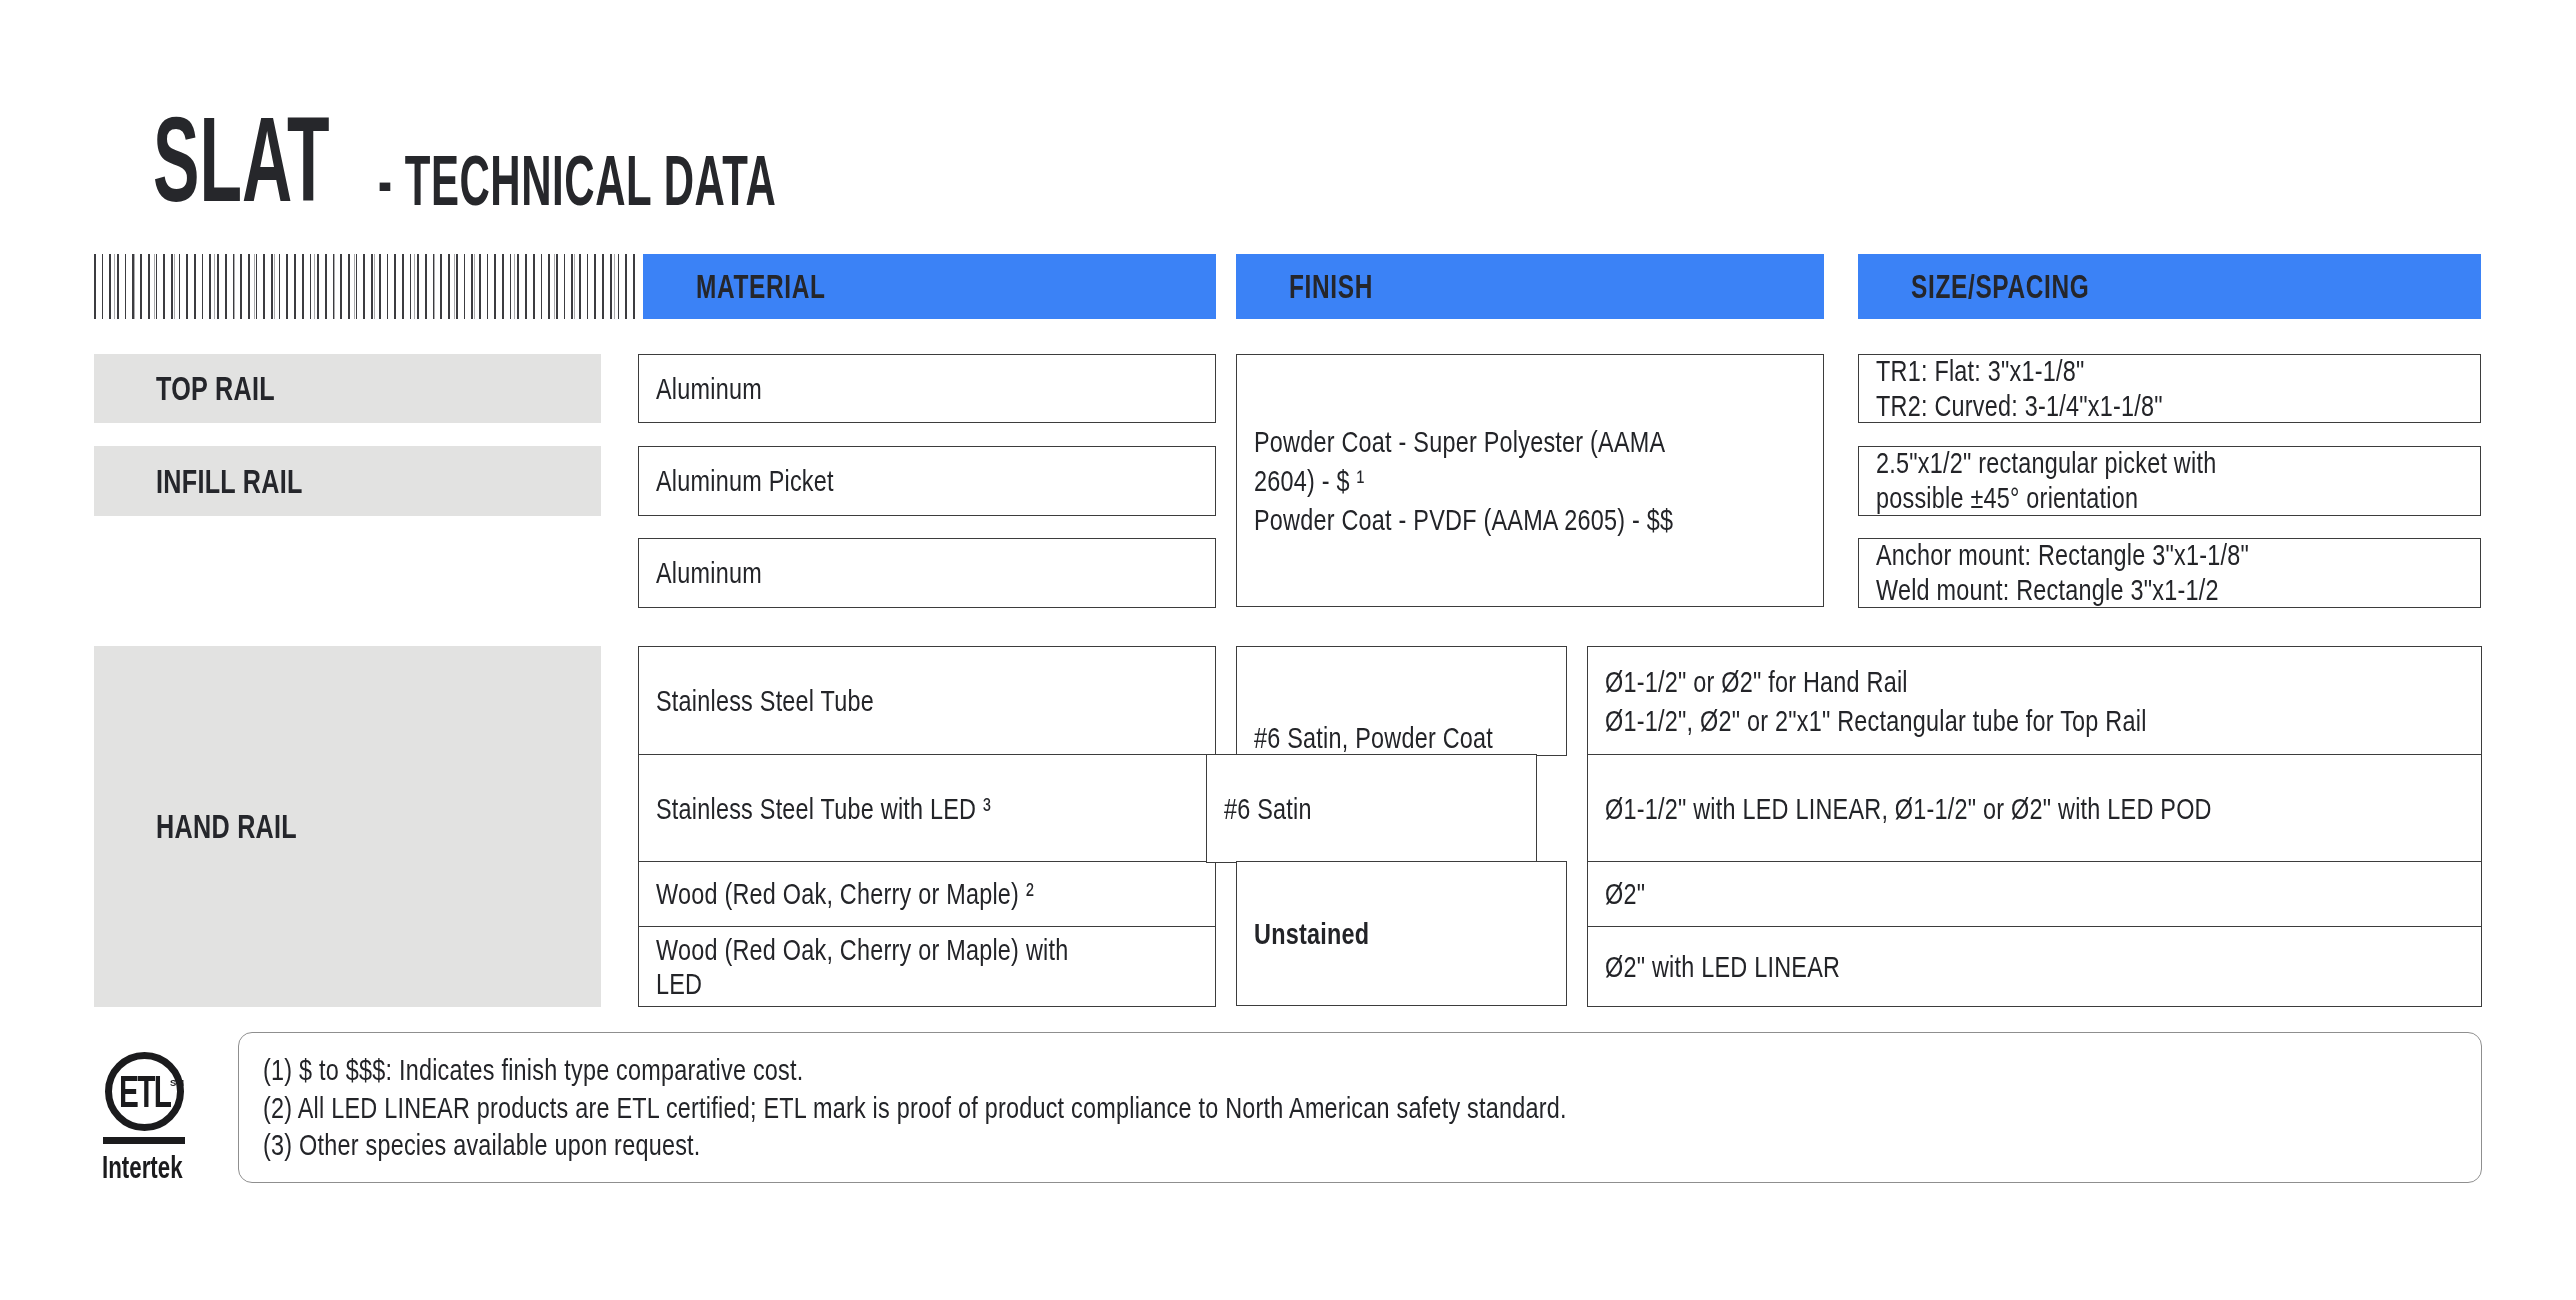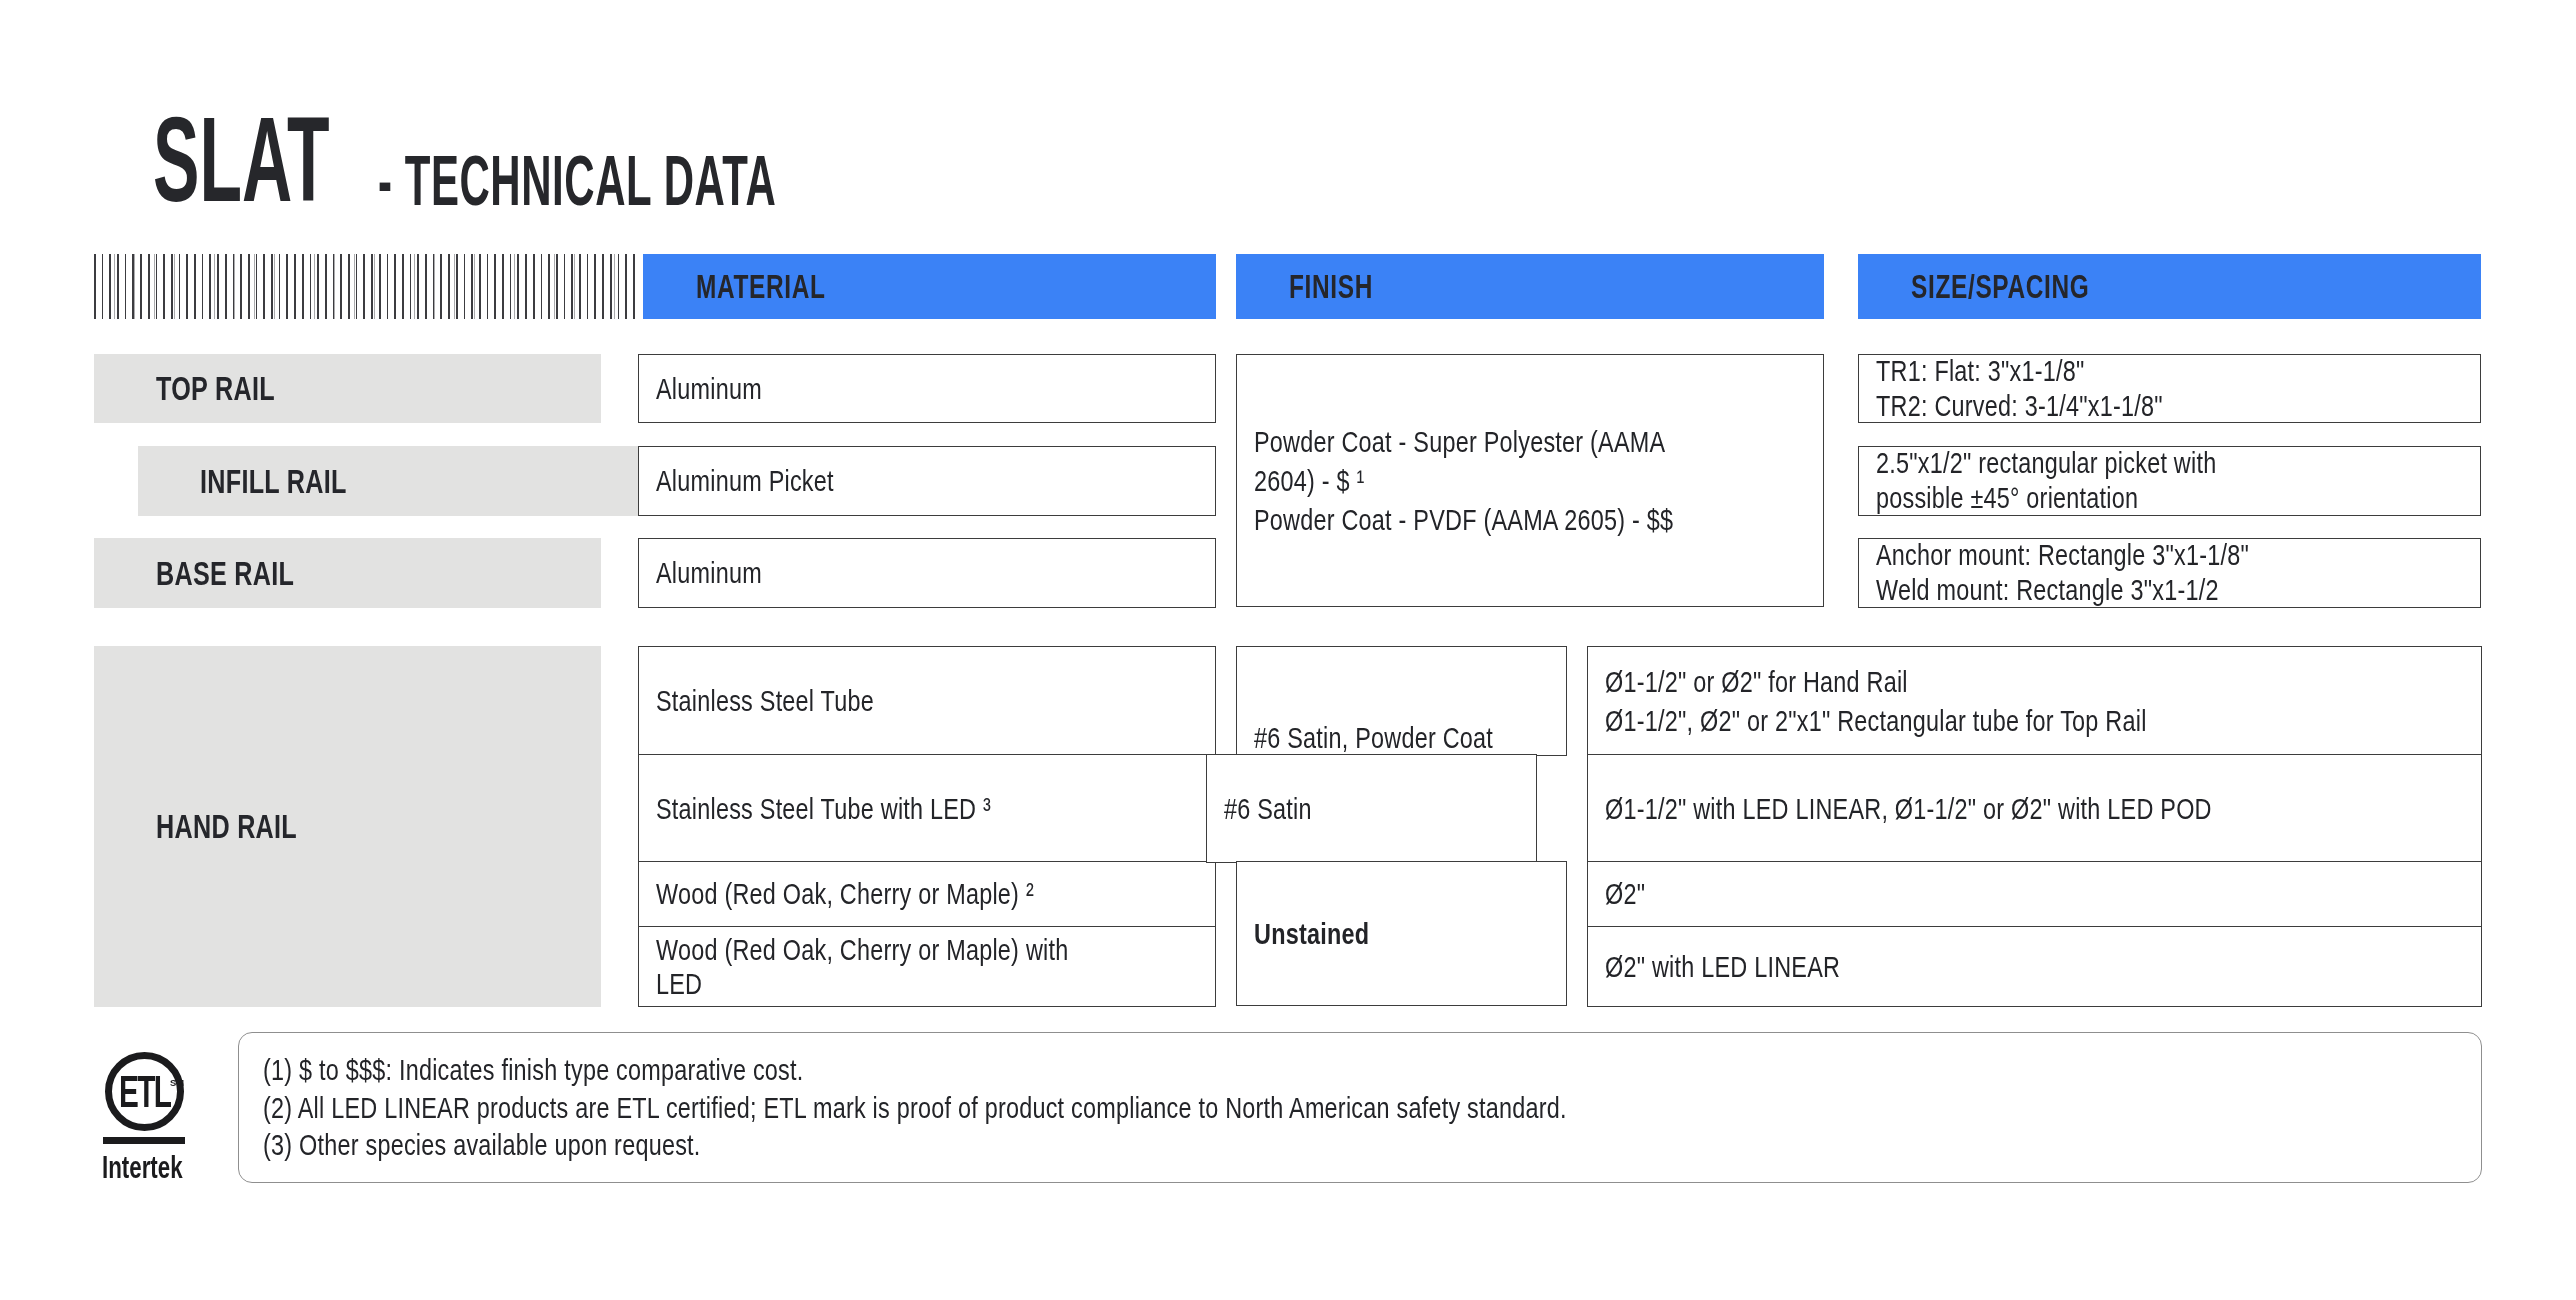--- a/index.html
+++ b/index.html
@@ -54,25 +54,22 @@
   <div class="abs hdr" style="left:1236px;top:254px;width:588px;height:65px;">
     <div class="hdr-t">FINISH</div>
   </div>
   <div class="abs hdr" style="left:1858px;top:254px;width:623px;height:65px;">
     <div class="hdr-t">SIZE/SPACING</div>
   </div>
 
   <div class="abs labelbox" style="left:94px;top:354px;width:507px;height:69px;">
     <div class="label-t">TOP RAIL</div>
   </div>
-  <div class="abs labelbox" style="left:94px;top:446px;width:507px;height:70px;margin-left:44px;">
+  <div class="abs labelbox" style="left:94px;top:446px;width:507px;height:70px;">
     <div class="label-t">INFILL RAIL</div>
-  </div>
-  <div class="abs labelbox" style="left:94px;top:538px;width:507px;height:70px;">
-    <div class="label-t">BASE RAIL</div>
   </div>
 
   <div class="abs cell" style="left:638px;top:354px;width:578px;height:69px;">
     <div class="t">Aluminum</div>
   </div>
   <div class="abs cell" style="left:638px;top:446px;width:578px;height:70px;">
     <div class="t">Aluminum Picket</div>
   </div>
   <div class="abs cell" style="left:638px;top:538px;width:578px;height:70px;">
     <div class="t">Aluminum</div>

